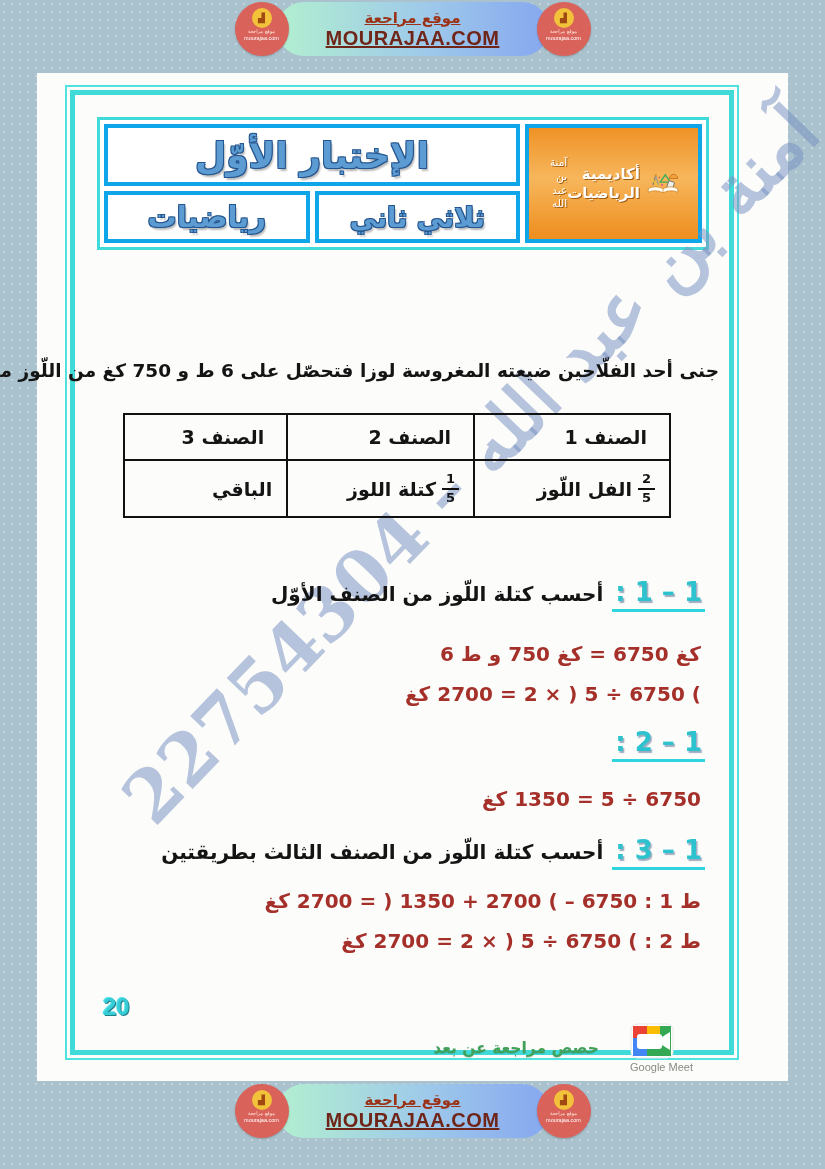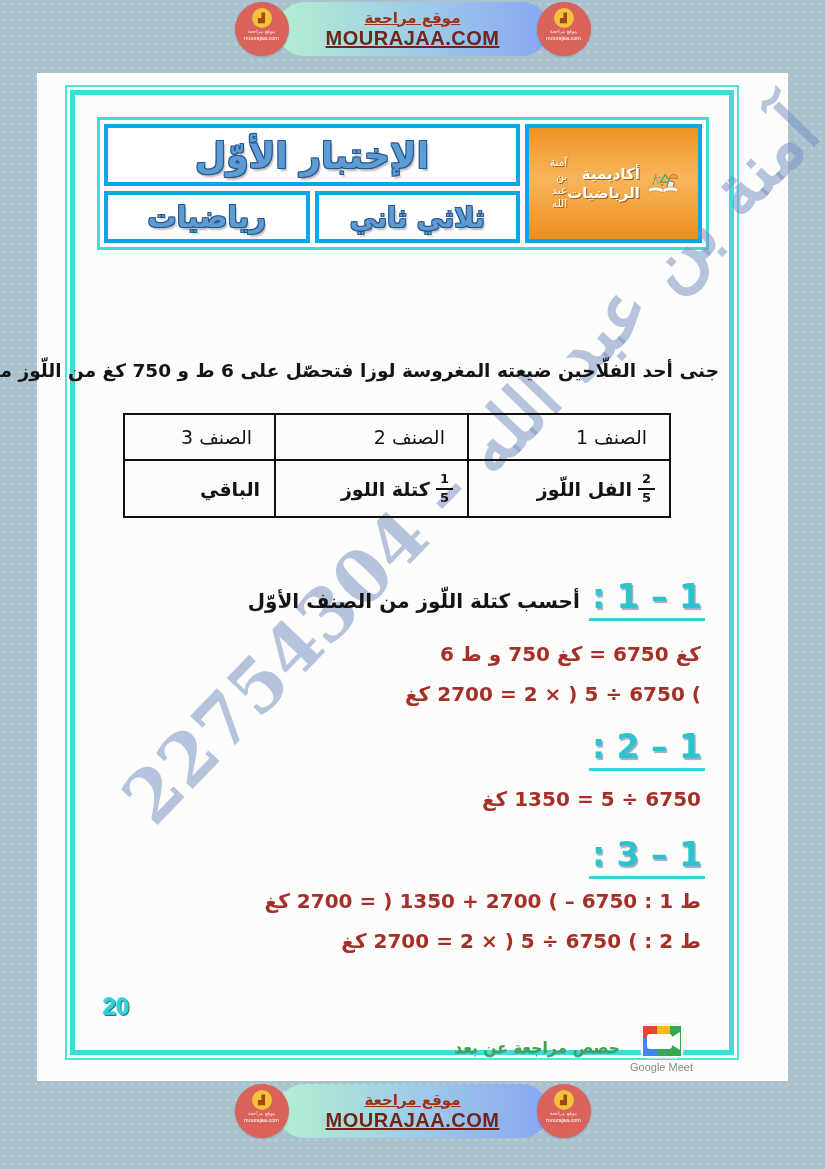--- a/index.html
+++ b/index.html
@@ -79,50 +79,50 @@
   .statement{
     position:absolute;top:265px;right:10px;direction:rtl;white-space:nowrap;
     color:#141414;font-size:18.5px;font-weight:bold;z-index:2;
   }
   
   .data-table{position:absolute;top:318px;left:48px;width:548px;direction:rtl;border-collapse:collapse;z-index:2;}
   .data-table td,.data-table th{
     border:2.5px solid #111;background:transparent;box-sizing:border-box;
     color:#141414;font-size:19px;font-weight:bold;text-align:right;vertical-align:middle;
   }
-  .data-table th{height:46px;padding-left:6px;padding-right:22px;font-weight:normal;}
+  .data-table th{height:46px;padding-left:6px;padding-right:22px;font-weight:bold;}
   .data-table td{height:57px;padding-right:14px;}
   .cell-flex{display:flex;align-items:center;gap:6px;direction:rtl;}
   .frac{display:inline-flex;flex-direction:column;align-items:center;font-size:13px;line-height:1.15;font-weight:bold;}
   .frac .n{border-bottom:2px solid #111;padding:0 4px 1px;}
   .frac .d{padding-top:1px;}
   
   .q-head{position:absolute;direction:rtl;display:flex;align-items:baseline;gap:9px;z-index:2;}
   .q-num{
-    color:#2cc3ce;font-size:33px;font-weight:bold;
+    color:#2cc3ce;font-size:26px;font-weight:bold;
     text-shadow:1.5px 2px 1px rgba(45,75,125,.45);
     border-bottom:3.5px solid #2fd4de;padding:0 3px 2px;text-align:center;
   }
   .q-text{color:#141414;font-size:20px;font-weight:bold;}
   .ans{
     position:absolute;display:flex;direction:ltr;gap:7px;align-items:baseline;
     color:#a5302a;font-size:20px;font-weight:bold;z-index:2;white-space:nowrap;
   }
   .q1{top:482px;right:24px;} .a1l1{top:547px;right:28px;} .a1l2{top:587px;right:28px;}
   .q2{top:632px;right:24px;} .a2l1{top:692px;right:28px;}
   .q3{top:740px;right:24px;} .a3l1{top:794px;right:28px;} .a3l2{top:834px;right:28px;}
   
   .page-num{
     position:absolute;top:898px;left:28px;
     color:#35ccd6;font-size:24px;font-weight:bold;font-family:"Liberation Sans",sans-serif;
     text-shadow:1px 1px 0 #1e7f8a,-1px -1px 0 #55e2ea;
   }
   .meet-block{position:absolute;top:928px;right:36px;display:flex;direction:ltr;align-items:center;gap:10px;}
   .session-text{color:#43a25a;font-size:15.5px;font-weight:bold;direction:rtl;text-shadow:0 1px 0 rgba(0,0,0,.15);}
-  .meet-col{display:flex;flex-direction:column;align-items:center;}
+  .meet-col{display:flex;flex-direction:column;align-items:flex-start;margin-left:21px;}
   .meet-caption{color:#8a8a85;font-size:11px;margin-top:2px;font-family:"Liberation Sans",sans-serif;}
 </style>
 </head>
 <body>
 
 <div class="banner-row banner-top">
   <div class="badge-circle left">
     <div class="badge-yellow">▟</div>
     <span class="badge-cap1">موقع مراجعة</span>
     <span class="badge-cap2">mourajaa.com</span>
@@ -243,20 +243,21 @@
         <span class="tok" dir="rtl">كغ</span>
         <span class="tok" dir="rtl">1350</span>
         <span class="tok" dir="rtl">=</span>
         <span class="tok" dir="rtl">5</span>
         <span class="tok" dir="rtl">÷</span>
         <span class="tok" dir="rtl">6750</span>
       </div>
 
     <div class="q-head q3">
       <span class="q-num" dir="rtl">1 – 3 :</span>
+      <span class="q-text">أحسب كتلة اللّوز من الصنف الثالث بطريقتين</span>
     </div>
     <div class="ans a3l1">
         <span class="tok" dir="rtl">كغ</span>
         <span class="tok" dir="rtl">2700</span>
         <span class="tok" dir="rtl">=</span>
         <span class="tok" dir="rtl">(</span>
         <span class="tok" dir="rtl">1350</span>
         <span class="tok" dir="rtl">+</span>
         <span class="tok" dir="rtl">2700</span>
         <span class="tok" dir="rtl">)</span>

